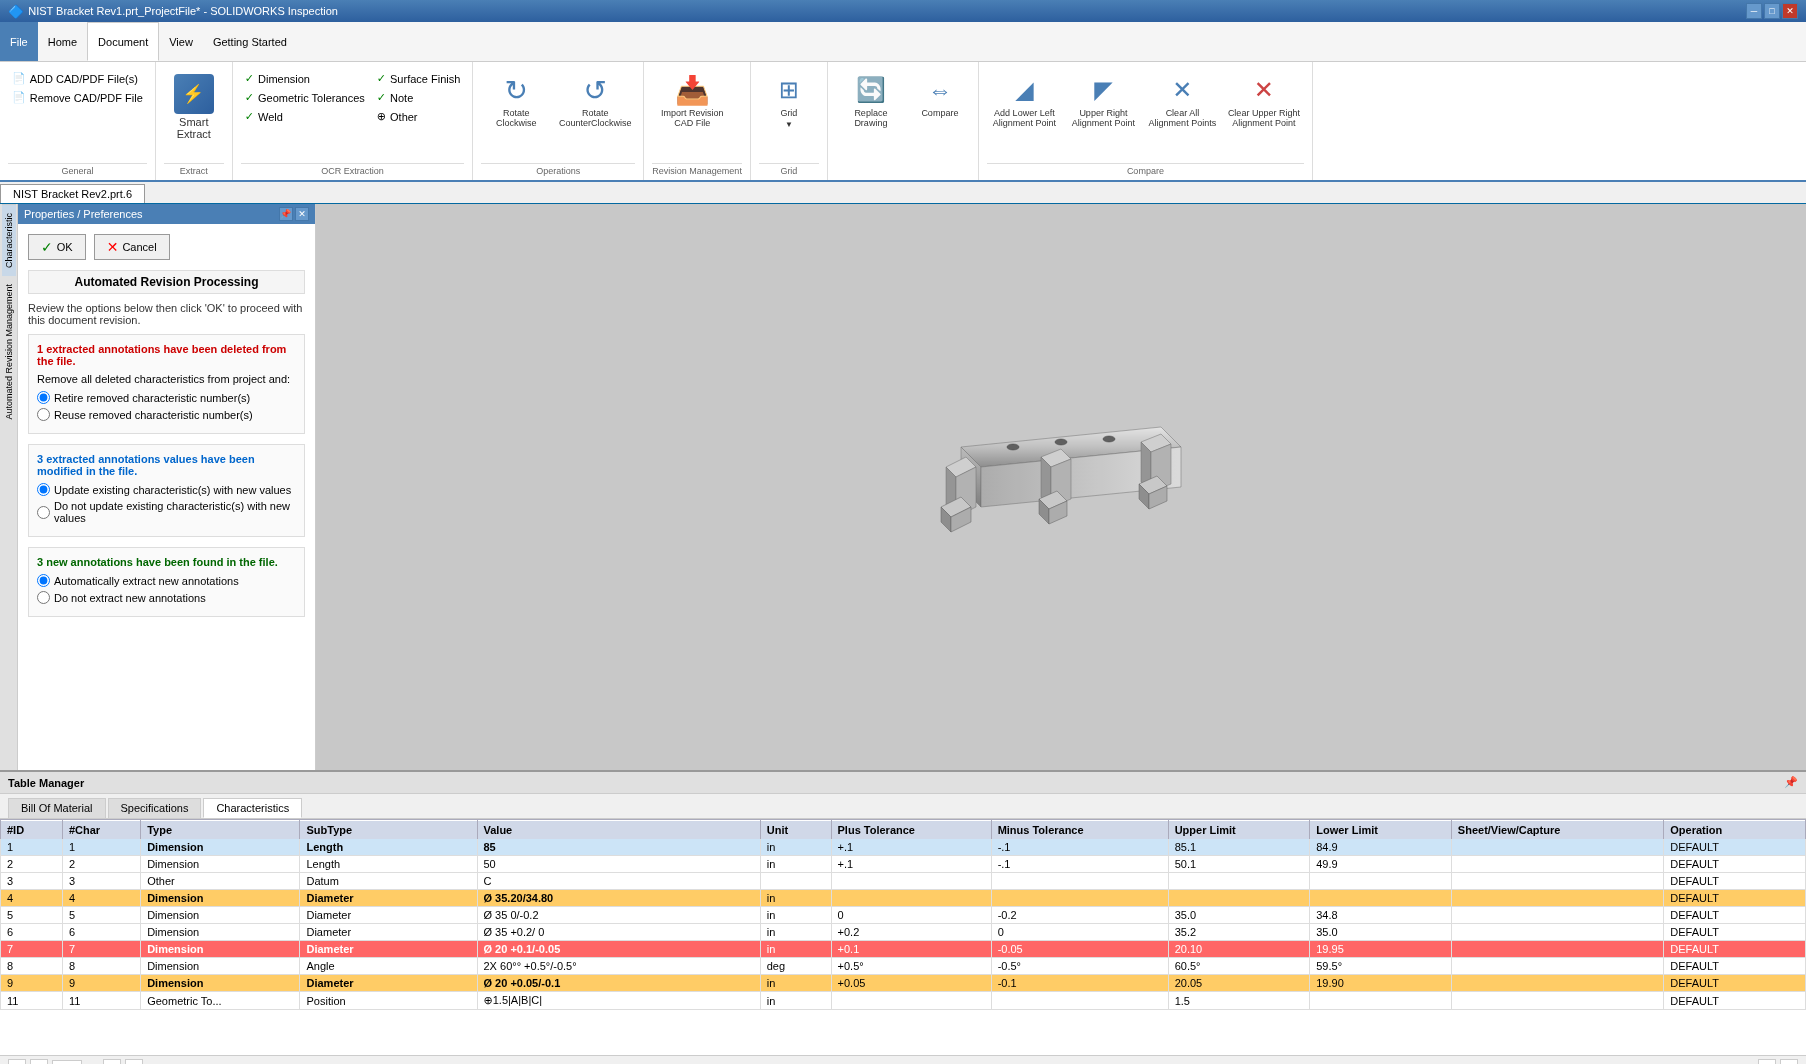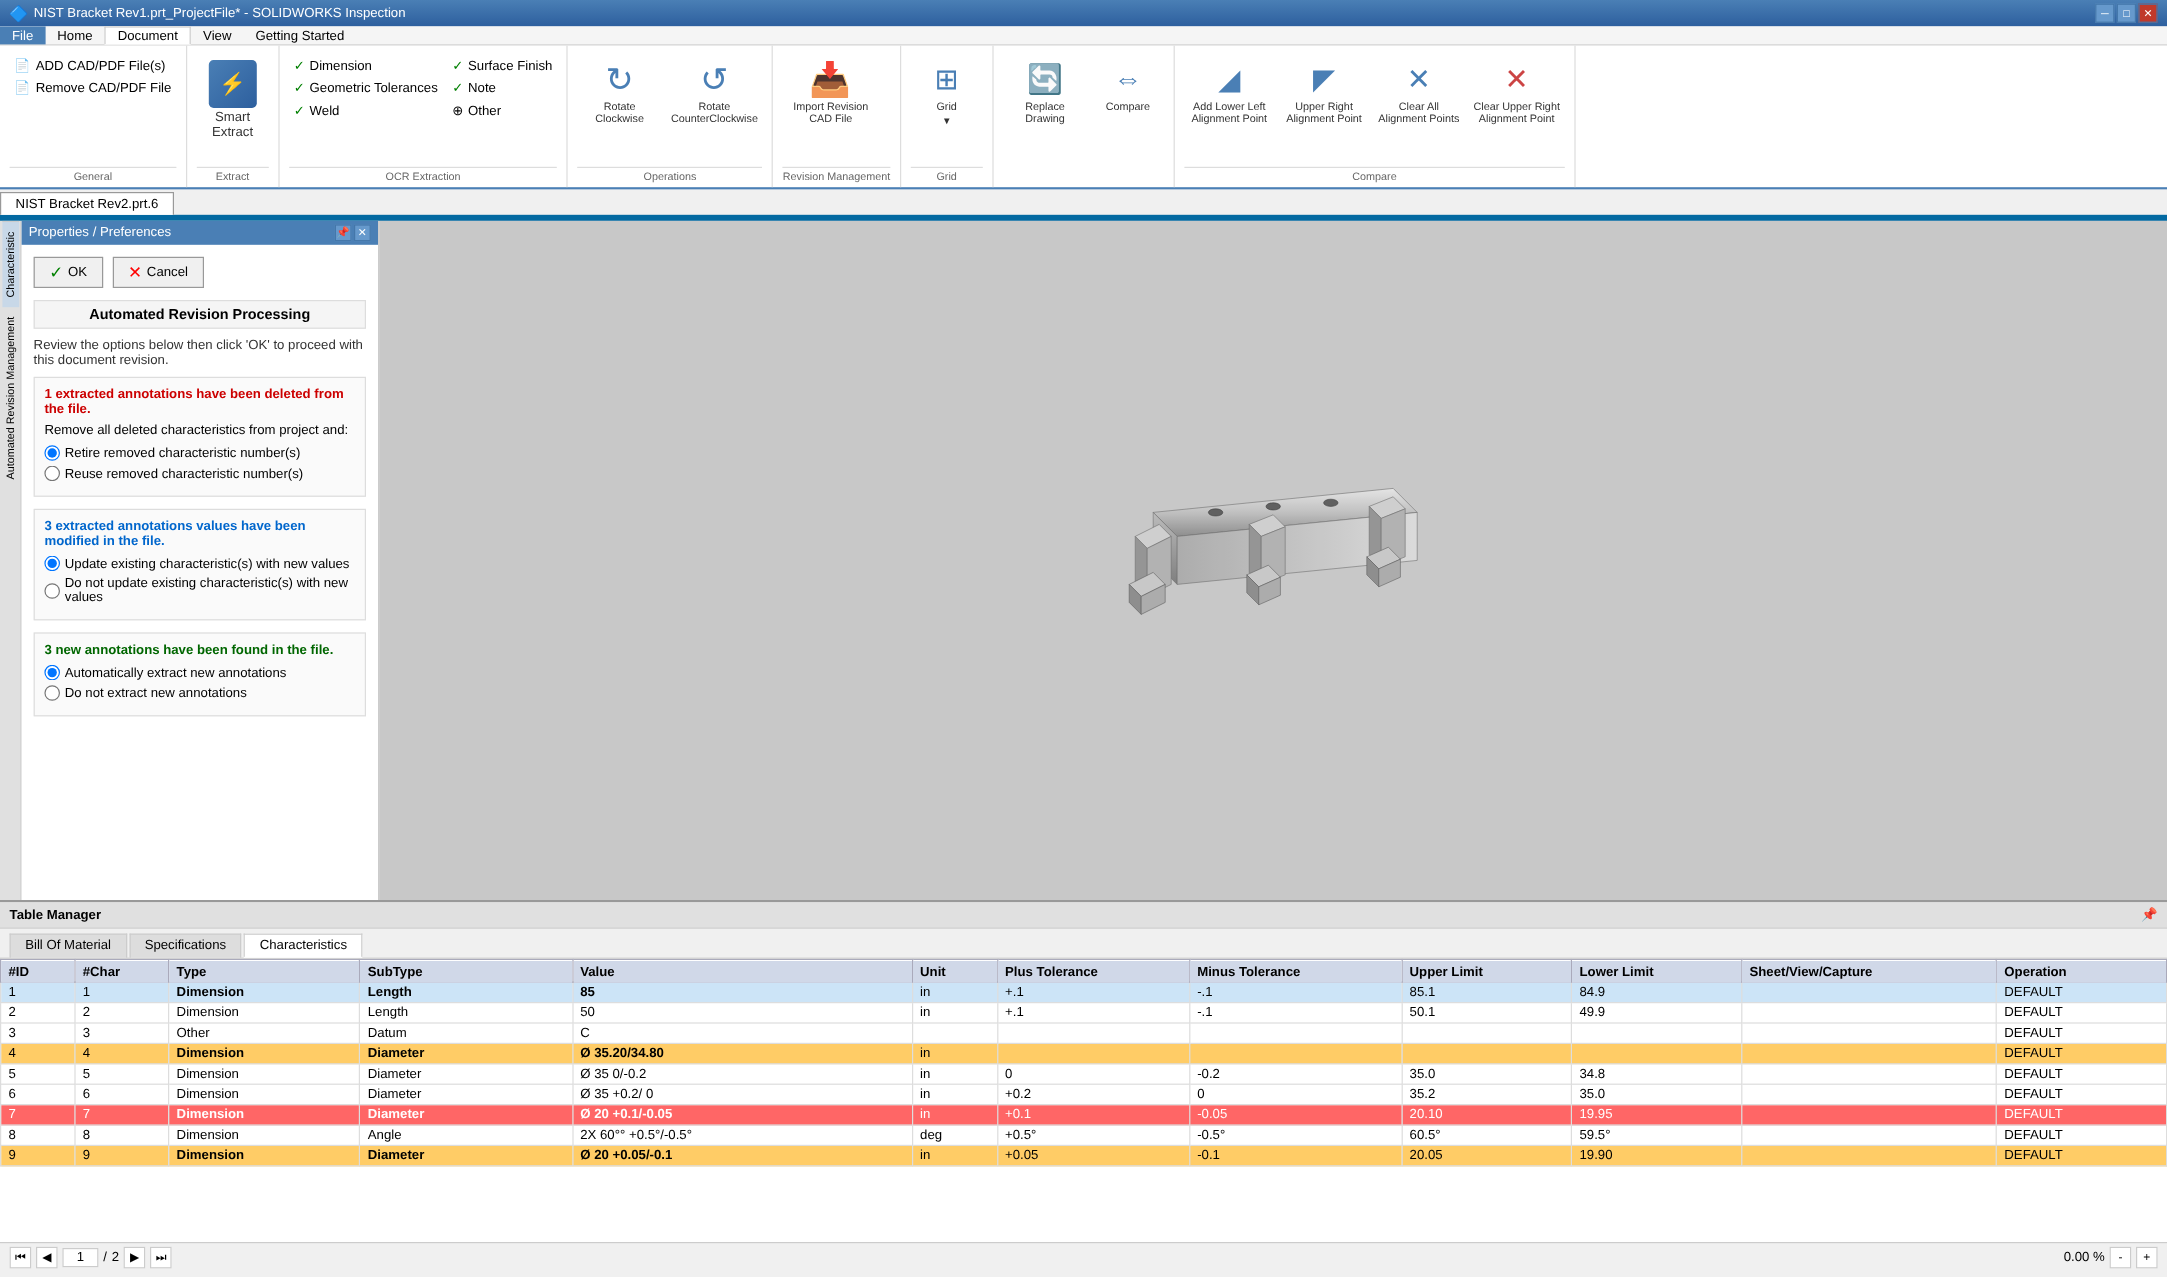--- a/index.html
+++ b/index.html
@@ -24,21 +24,21 @@
       border: 1px solid #4477aa;
       color: white;
       font-size: 9px;
       display: flex; align-items: center; justify-content: center;
       cursor: pointer;
     }
 
     
     .menu-bar {
       background: #f5f5f5;
-      height: 16px;
+      height: 40px;
       display: flex;
       align-items: center;
       border-bottom: 1px solid #ccc;
     }
     .menu-item {
       padding: 2px 10px;
       cursor: pointer;
       height: 100%;
       display: flex; align-items: center;
       font-size: 11px;
@@ -107,21 +107,21 @@
       display: flex;
       flex-direction: column;
       gap: 2px;
     }
 
     
     .doc-tabs {
       background: #f0f0f0;
       display: flex;
       align-items: flex-end;
-      border-bottom: 5px solid #0369a1;
+      border-bottom: 1px solid #0369a1;
       padding-top: 2px;
     }
     .doc-tab {
       padding: 3px 12px;
       background: #ddd;
       border: 1px solid #999;
       border-bottom: none;
       cursor: pointer;
       font-size: 11px;
       margin-right: 2px;
@@ -772,20 +772,34 @@
               <td style="font-weight: bold;">Diameter</td>
               <td style="font-weight: bold;">Ø 20 +0.05/-0.1</td>
               <td>in</td>
               <td>+0.05</td>
               <td>-0.1</td>
               <td>20.05</td>
               <td>19.90</td>
               <td></td>
               <td>DEFAULT</td>
             </tr>
+            <tr class="row-normal">
+              <td>11</td>
+              <td>11</td>
+              <td>Geometric To...</td>
+              <td>Position</td>
+              <td>⊕1.5|A|B|C|</td>
+              <td>in</td>
+              <td></td>
+              <td></td>
+              <td>1.5</td>
+              <td></td>
+              <td></td>
+              <td>DEFAULT</td>
+            </tr>
           </tbody>
       </table>
     </div>
 
     <div class="pagination-bar">
       <button class="pag-btn">⏮</button>
       <button class="pag-btn">◀</button>
       <input class="pag-input" value="1" style="">
       <span>/</span>
       <span>2</span>

